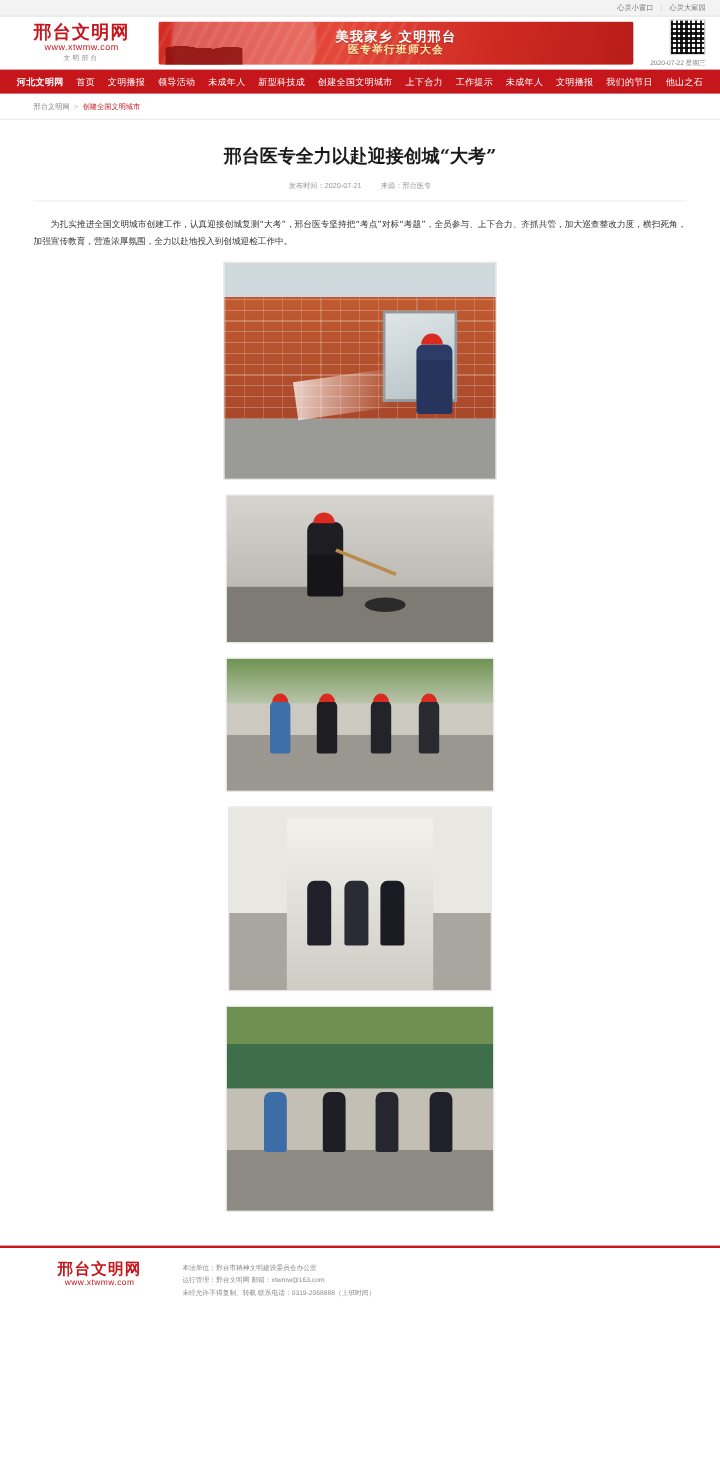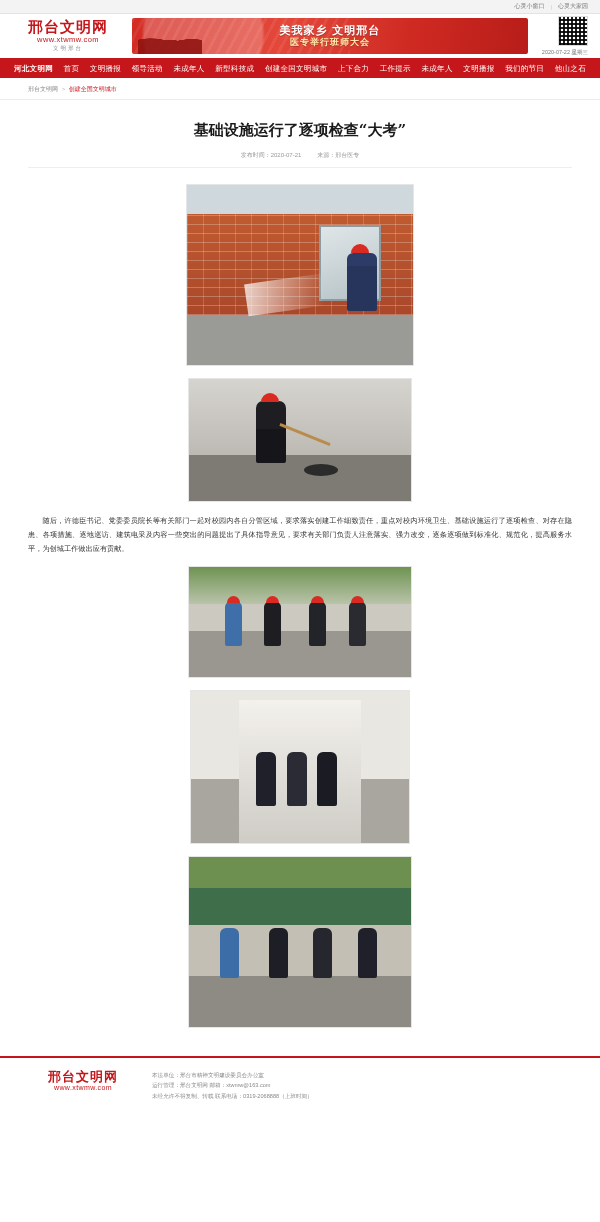--- a/index.html
+++ b/index.html
@@ -367,42 +367,42 @@
     <a>他山之石</a>
   </div>
 
   <div class="crumb">
     <span class="c-home">邢台文明网</span>
     <span class="c-sep">&gt;</span>
     <span class="c-cur">创建全国文明城市</span>
   </div>
 
   <div class="article">
-    <h1 class="title">基础设施运行了逐项检查“大考”</h1>
+    <h1 class="title">邢台医专全力以赴迎接创城“大考”</h1>
 
     <div class="meta">
       <span>发布时间：2020-07-21</span>
       <span>来源：邢台医专</span>
     </div>
 
     <div class="body">
+      <p>为扎实推进全国文明城市创建工作，认真迎接创城复测“大考”，邢台医专坚持把“考点”对标“考题”，全员参与、上下合力、齐抓共管，加大巡查整改力度，横扫死角，加强宣传教育，营造浓厚氛围，全力以赴地投入到创城迎检工作中。</p>
 
       <div class="photo ph1">
         <div class="spray"></div>
         <div class="fig"></div>
       </div>
 
 
       <div class="photo ph2">
         <div class="fig"></div>
         <div class="broom"></div>
         <div class="pile"></div>
       </div>
 
-      <p>随后，许德臣书记、党委委员院长等有关部门一起对校园内各自分管区域，要求落实创建工作细致责任，重点对校内环境卫生、基础设施运行了逐项检查、对存在隐患、各项措施、逐地巡访、建筑电采及内容一些突出的问题提出了具体指导意见，要求有关部门负责人注意落实、强力改变，逐条逐项做到标准化、规范化，提高服务水平，为创城工作做出应有贡献。</p>
 
       <div class="photo ph3">
         <div class="f f1"></div>
         <div class="f f2"></div>
         <div class="f f3"></div>
         <div class="f f4"></div>
       </div>
 
 
       <div class="photo ph4">

